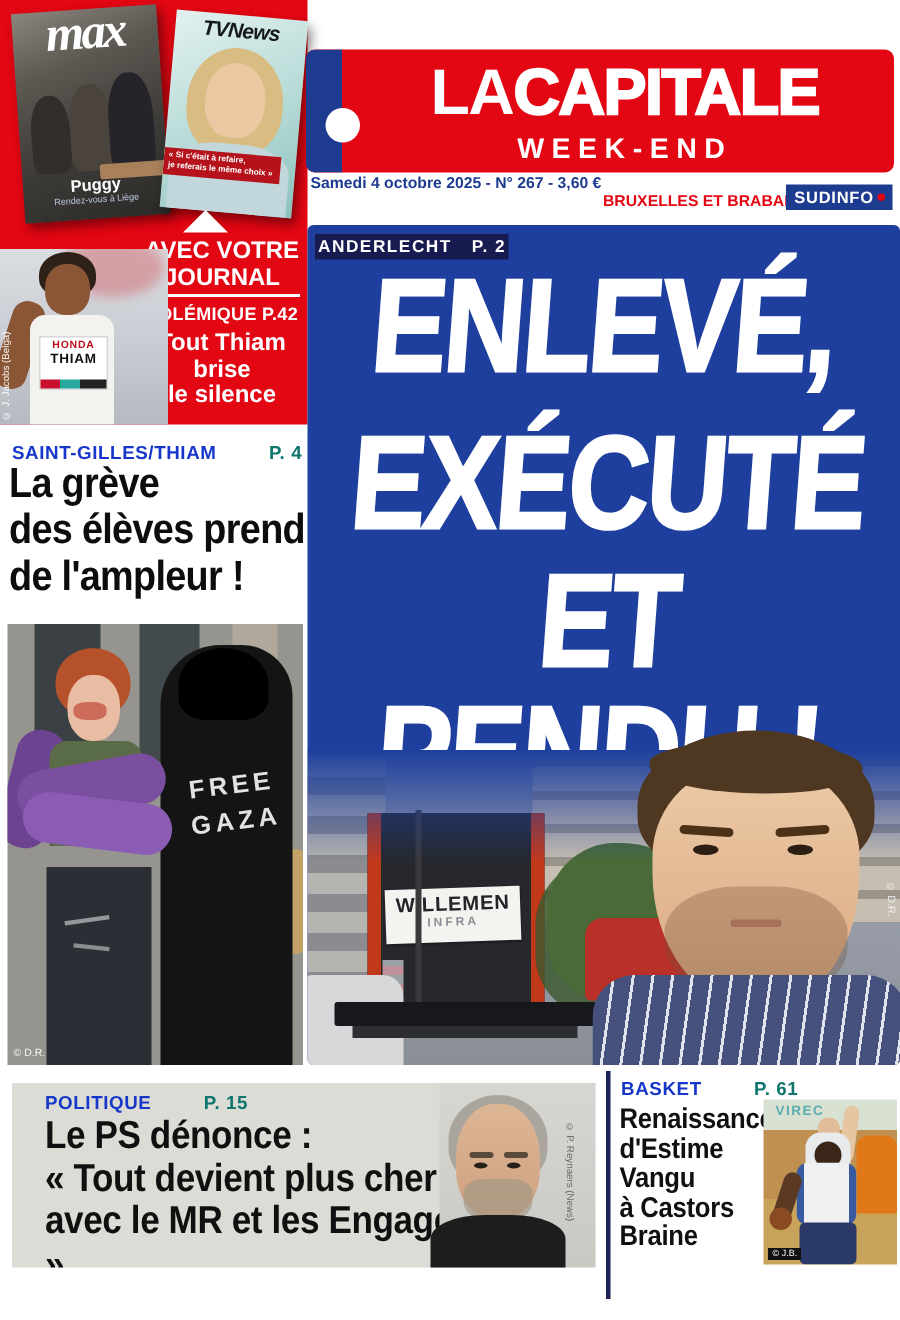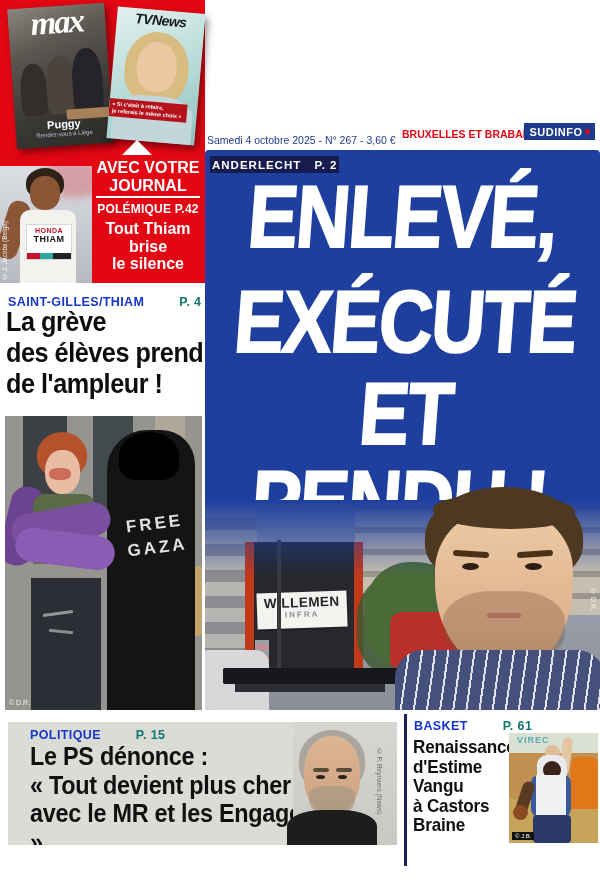--- a/index.html
+++ b/index.html
@@ -34,21 +34,21 @@
           font-size:5.5px;font-weight:bold;line-height:1.25;padding:2px 3px;}
   .promo-arrow{position:absolute;left:122px;top:140px;width:0;height:0;
           border-left:15px solid transparent;border-right:15px solid transparent;border-bottom:15px solid #fff;}
   .promo-banner{position:absolute;left:92px;top:159px;width:112px;text-align:center;color:#fff;
           font-weight:bold;font-size:16px;line-height:18px;}
   .promo-sep{position:absolute;left:96px;top:196px;width:104px;height:2px;background:#fff;}
   .thiam-kicker{position:absolute;left:92px;top:202px;width:112px;text-align:center;color:#fff;
           font-weight:bold;font-size:12px;letter-spacing:.2px;}
   .thiam-headline{position:absolute;left:92px;top:220px;width:112px;text-align:center;color:#fff;
           font-weight:bold;font-size:16px;line-height:17.5px;}
-  .thiam-photo{position:absolute;left:0;top:166px;width:92px;height:117px;overflow:hidden;
+  .thiam-photo{position:absolute;left:0;top:166px;width:112px;height:117px;overflow:hidden;
           background:linear-gradient(180deg,#dadde2 0%,#c8ccd2 55%,#b6bac0 100%);}
   .thiam-blur{position:absolute;left:40px;top:-8px;width:70px;height:40px;background:#d05a60;opacity:.45;
           border-radius:50%;filter:blur(4px);}
   .thiam-hair{position:absolute;left:26px;top:2px;width:38px;height:30px;background:#2e2218;border-radius:50% 50% 40% 40%;}
   .thiam-face{position:absolute;left:30px;top:10px;width:30px;height:34px;background:#8a5636;border-radius:46% 46% 44% 44%;}
   .thiam-arm{position:absolute;left:2px;top:34px;width:22px;height:60px;background:#8a5636;border-radius:10px;transform:rotate(18deg);}
   .thiam-tank{position:absolute;left:20px;top:44px;width:56px;height:73px;background:#f3f2ef;border-radius:10px 10px 0 0;}
   .thiam-bib{position:absolute;left:26px;top:58px;width:44px;height:34px;background:#fff;border:1px solid #d8d8d8;text-align:center;}
   .thiam-bib-sponsor{color:#c00d1d;font-weight:bold;font-size:7px;letter-spacing:.5px;margin-top:2px;}
   .thiam-bib-name{color:#111;font-weight:bold;font-size:9px;letter-spacing:.5px;}
@@ -59,21 +59,21 @@
 
   
   .masthead{position:absolute;left:204px;top:33px;width:392px;height:82px;background:#e30613;border-radius:6px;overflow:hidden;}
   .mh-strip{position:absolute;left:0;top:0;width:24px;height:100%;background:#1d3b8f;}
   .mh-dot{position:absolute;left:13px;top:39px;width:23px;height:23px;border-radius:50%;background:#fff;}
   .mh-title{position:absolute;left:40px;top:5px;width:345px;text-align:center;color:#fff;
           font-weight:bold;font-size:43px;letter-spacing:-1px;transform:scaleX(1.0);}
   .mh-title .t2{-webkit-text-stroke:1.5px #fff;}
   .mh-sub{position:absolute;left:40px;top:56px;width:345px;text-align:center;color:#fff;
           font-weight:bold;font-size:19px;letter-spacing:5px;}
-  .dateline{position:absolute;left:207px;top:134px;color:#1d3b8f;font-size:10.5px;font-weight:normal;}
+  .dateline{position:absolute;left:207px;top:116px;color:#1d3b8f;font-size:10.5px;font-weight:bold;}
   .edition{position:absolute;left:402px;top:128px;color:#e30613;font-size:10.5px;font-weight:bold;}
   .sudinfo{position:absolute;left:524px;top:123px;width:71px;height:17px;background:#1d3b8f;
           color:#fff;font-weight:bold;font-size:11px;display:flex;align-items:center;justify-content:center;letter-spacing:.5px;}
   .sud-dot{display:inline-block;width:5px;height:5px;border-radius:50%;background:#e30613;margin-left:2px;}
 
   
   .main-box{position:absolute;left:205px;top:150px;width:395px;height:560px;background:#1e3f9e;
           border-radius:4px;overflow:hidden;}
   .main-kicker{position:absolute;left:5px;top:6px;background:#181b4f;color:#fff;font-weight:bold;
           font-size:11.5px;letter-spacing:1px;padding:3px 2px 2px;}
@@ -236,20 +236,26 @@
       <div class="thiam-tank"></div>
       <div class="thiam-bib">
         <div class="thiam-bib-sponsor">HONDA</div>
         <div class="thiam-bib-name">THIAM</div>
         <div class="thiam-bib-strip"></div>
       </div>
     </div>
     <div class="promo-credit">© J. Jacobs (Belga)</div>
   </div>
 
+  <div class="masthead">
+    <div class="mh-strip"></div>
+    <div class="mh-dot"></div>
+    <div class="mh-title"><span class="t1">LA</span><span class="t2">CAPITALE</span></div>
+    <div class="mh-sub">WEEK-END</div>
+  </div>
   <div class="dateline">Samedi 4 octobre 2025 - N° 267 - 3,60 €</div>
   <div class="edition">BRUXELLES ET BRABANT WALLON</div>
   <div class="sudinfo">
       <span>SUDINFO</span>
       <span class="sud-dot"></span>
     </div>
 
   <div class="main-box">
     <div class="main-kicker">
       <span>ANDERLECHT</span>

